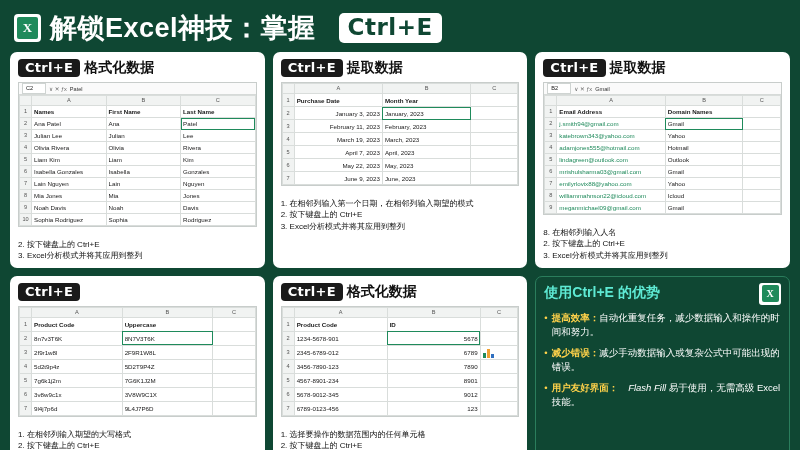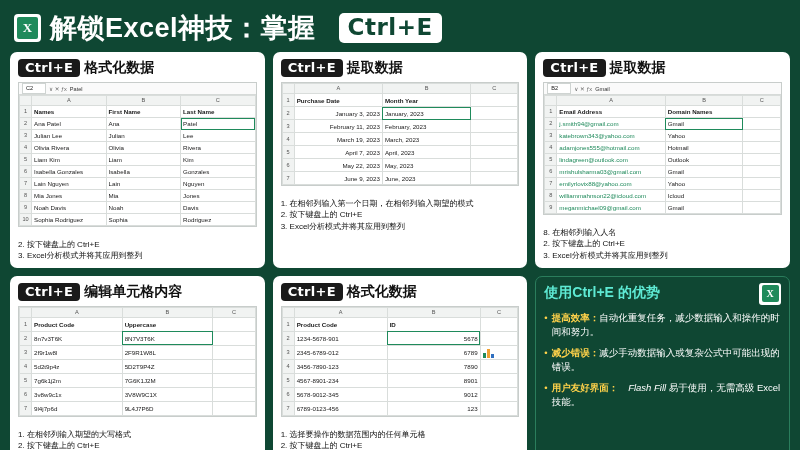--- a/index.html
+++ b/index.html
@@ -405,21 +405,20 @@
       <div class="steps">
         <span class="s">8. 在相邻列输入人名</span>
         <span class="s">2. 按下键盘上的 Ctrl+E</span>
         <span class="s">3. Excel分析模式并将其应用到整列</span>
       </div>
     </div>
 
     <div class="card">
       <div class="card-head">
         <span class="kbd-sm">Ctrl+E</span>
-        <span class="ht">编辑单元格内容</span>
       </div>
       <div class="xls">
         <table class="sheet">
           <thead>
             <tr>
               <th class="corner"></th>
               <th>A</th>
               <th>B</th>
               <th style="width:18%">C</th>
             </tr>

